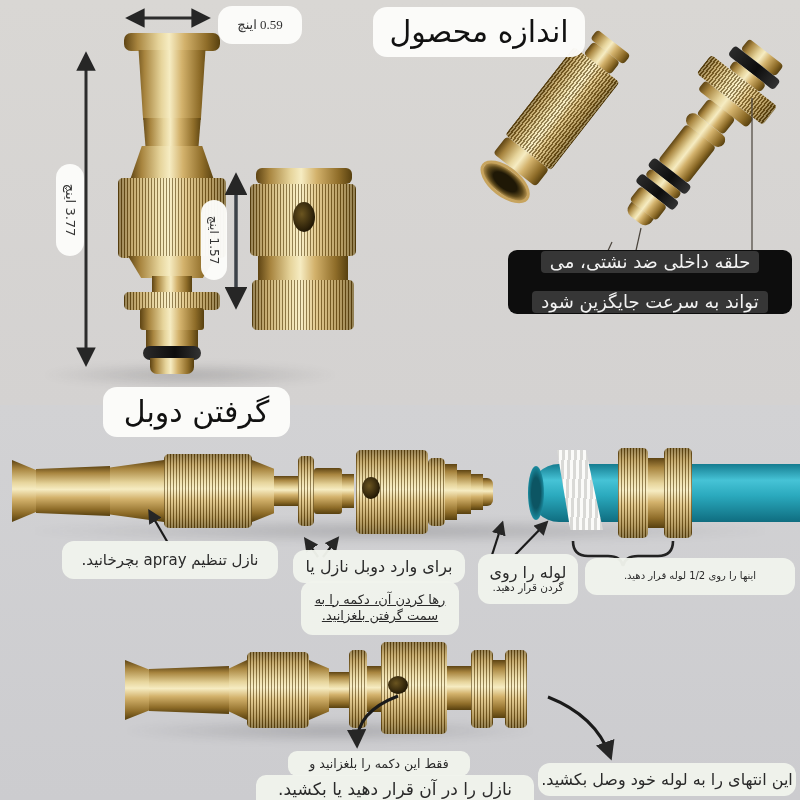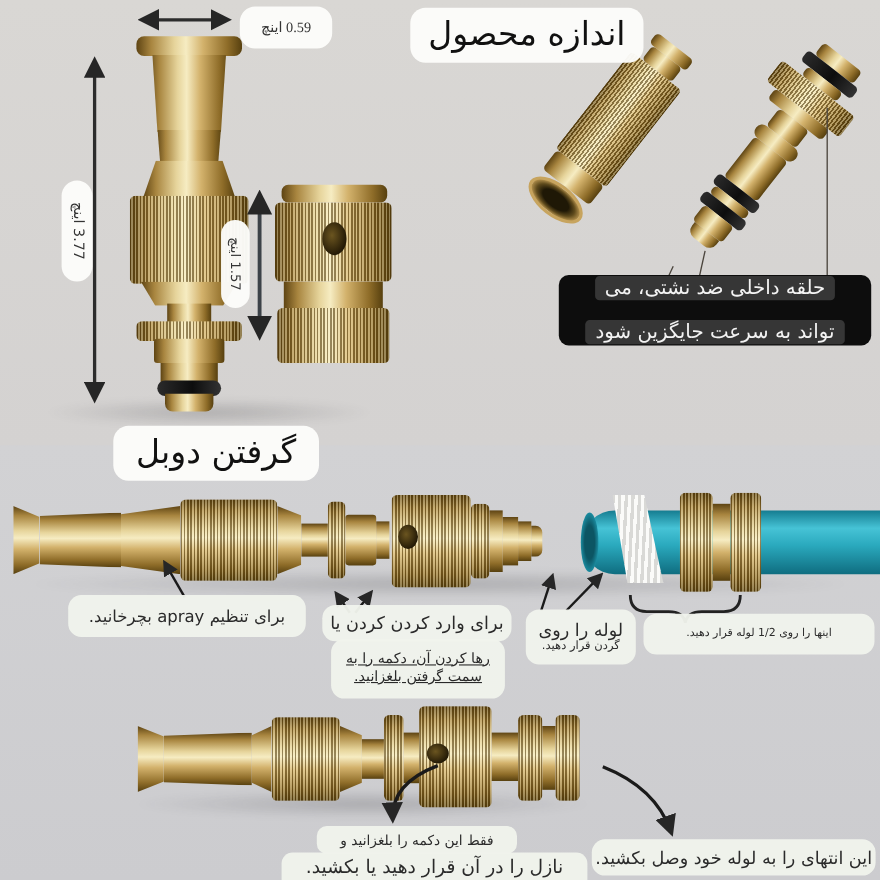--- a/index.html
+++ b/index.html
@@ -194,25 +194,25 @@
   <div class="leakbox" dir="rtl">
     <div class="leakline">حلقه داخلی ضد نشتی، می</div>
     <div class="leakline">تواند به سرعت جایگزین شود</div>
   </div>
 
   <div class="pill ttl z3" style="left:103px;top:387px;width:187px;height:50px;" dir="rtl">
       <span>گرفتن دوبل</span>
     </div>
 
   <div class="pill pill-sage z3" style="left:62px;top:541px;width:216px;height:38px;font-size:15px;" dir="rtl">
-      <span>برای تنظیم apray بچرخانید.</span>
+      <span>نازل تنظیم apray بچرخانید.</span>
     </div>
 
   <div class="pill pill-sage z3" style="left:293px;top:550px;width:172px;height:33px;font-size:16px;" dir="rtl">
-      <span>برای وارد کردن کردن یا</span>
+      <span>برای وارد دوبل نازل یا</span>
     </div>
   <div class="pill pill-sage z3" style="left:301px;top:581px;width:158px;height:54px;font-size:13px;flex-direction:column;text-decoration:underline;" dir="rtl">
     <span>رها کردن آن، دکمه را به</span>
     <span>سمت گرفتن بلغزانید.</span>
   </div>
 
   <div class="pill pill-sage z3" style="left:478px;top:554px;width:100px;height:50px;flex-direction:column;line-height:1.1;" dir="rtl">
     <span style="font-size:16px;">لوله را روی</span>
     <span style="font-size:10.5px;">گردن قرار دهید.</span>
   </div>

